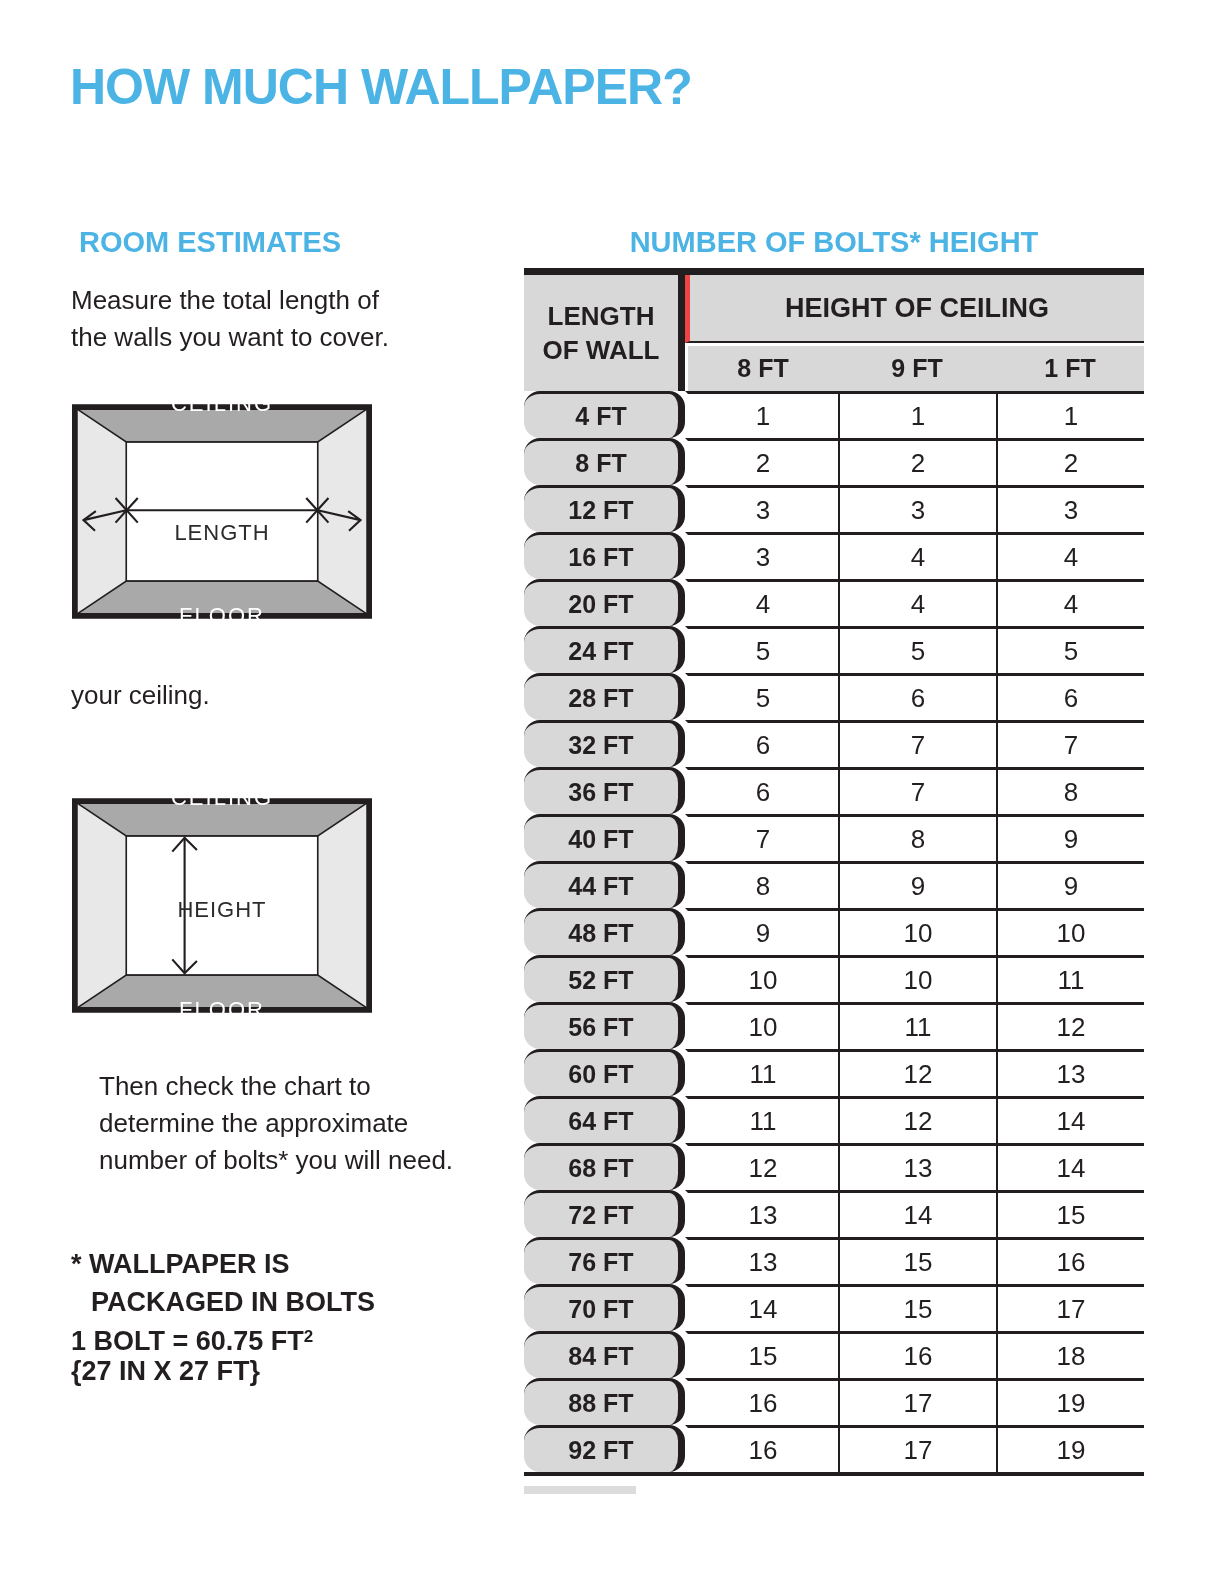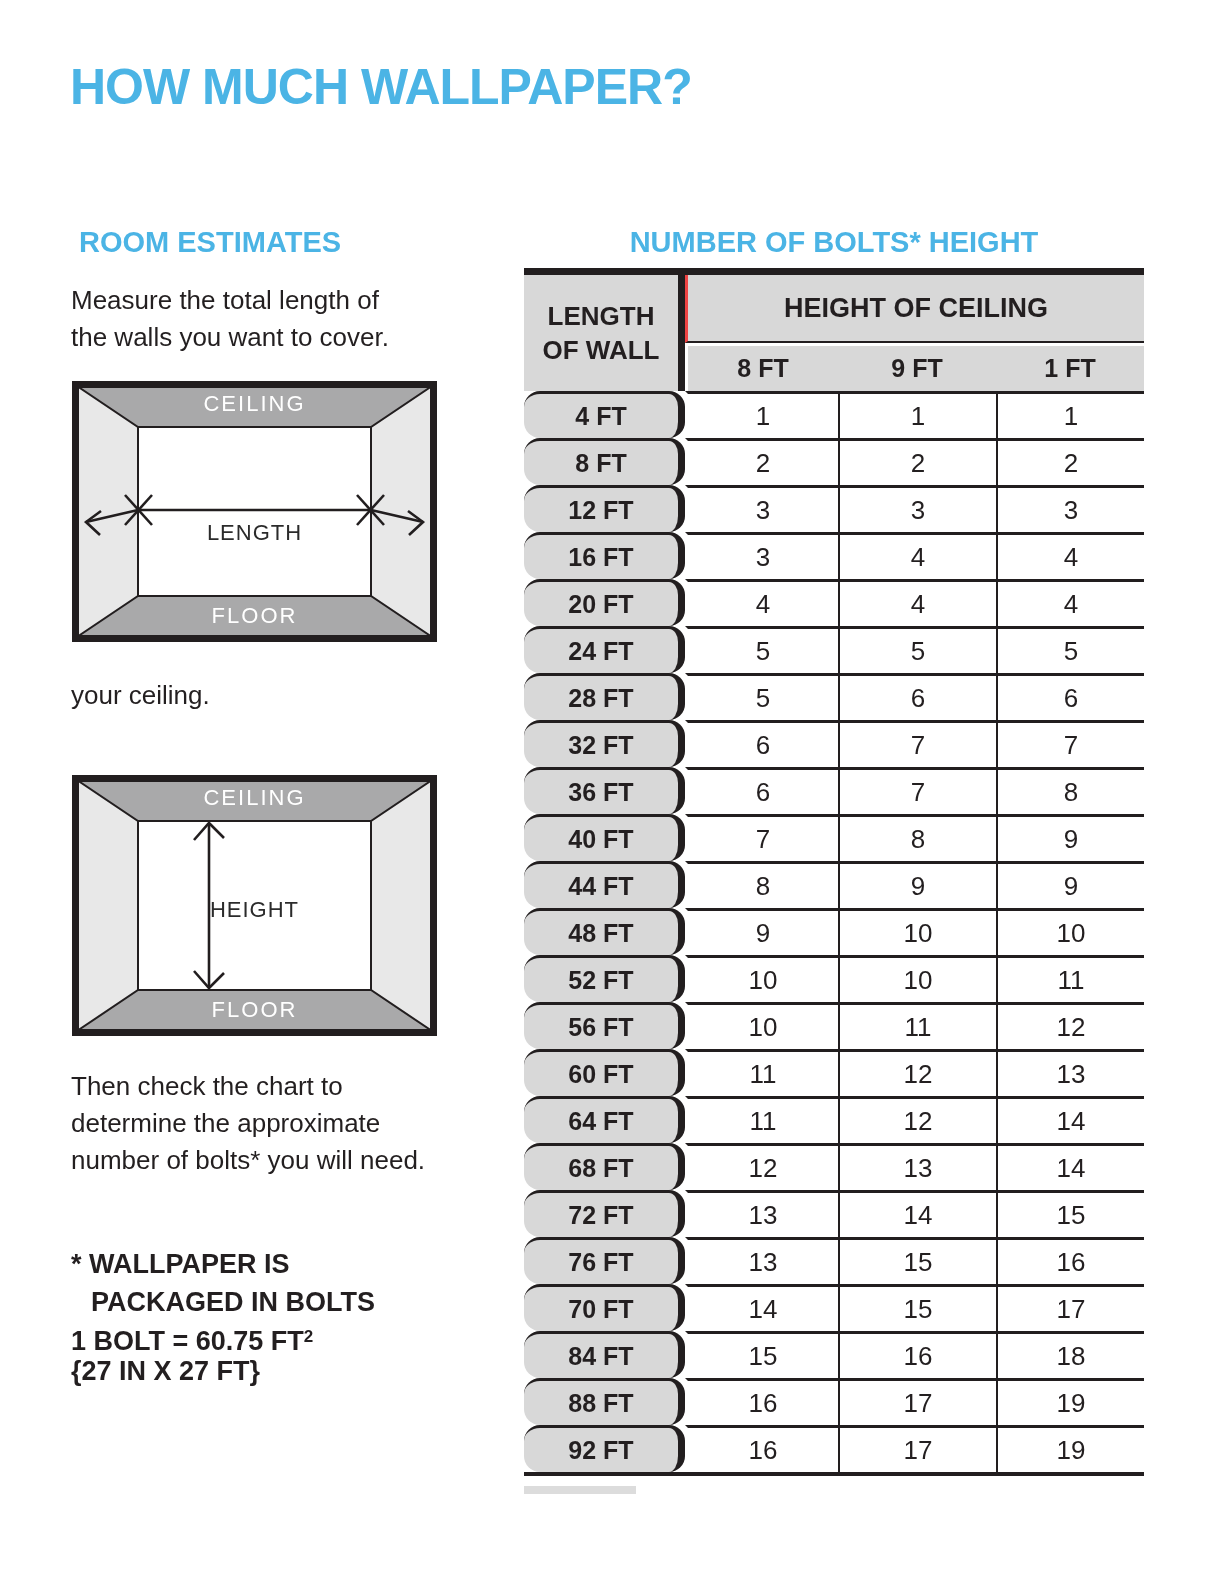--- a/index.html
+++ b/index.html
@@ -14,27 +14,27 @@
     color:#4bb4e5;white-space:nowrap;
   }
   .section-head{
     font-size:29px;font-weight:bold;color:#4bb4e5;white-space:nowrap;letter-spacing:0;
   }
   .room-estimates-head{left:79px;top:226px;}
   .table-head{left:524px;top:226px;width:620px;text-align:center;}
   .body-para{left:71px;font-size:26px;line-height:37px;color:#231f20;}
   .para-length{top:282px;}
   .para-height{top:677px;}
-  .para-chart{top:1068px;}
+  .para-chart{top:1068px;margin-left:28px;}
   .footnote{left:71px;top:1245px;font-size:27px;font-weight:bold;line-height:38px;}
   .footnote .indent{padding-left:20px;}
   .bolt-info{left:71px;top:1322px;font-size:27px;font-weight:bold;line-height:30px;}
   .bolt-info sup{font-size:17px;vertical-align:8px;}
   
-  .diagram{width:365px;height:261px;}
+  .diagram{width:300px;height:261px;}
   .diagram-length{left:72px;top:381px;}
   .diagram-height{left:72px;top:775px;}
   .diagram svg{position:absolute;left:0;top:0;width:100%;height:100%;}
   .diag-label{
     position:absolute;width:100%;text-align:center;font-size:22px;letter-spacing:2px;
     color:#ffffff;
   }
   .diag-label.ceiling{top:10px;}
   .diag-label.floor{top:222px;}
   .diag-label.dark{color:#2b2b2b;letter-spacing:1px;}
@@ -48,21 +48,21 @@
   }
   table.bolts th, table.bolts td{
     box-sizing:border-box;padding:0;text-align:center;vertical-align:middle;
     font-family:"Liberation Sans", sans-serif;color:#231f20;
   }
   th.len-head{
     background:#d8d8d8;border-right:7px solid #221e1f;
     font-size:26px;font-weight:bold;line-height:34px;
   }
   th.group-head{
-    background:#d8d8d8;border-bottom:2px solid #221e1f;border-left:3px solid #ef4444;
+    background:#d8d8d8;border-bottom:2px solid #221e1f;border-left:5px solid #ef4444;
     font-size:27px;font-weight:bold;height:68px;
   }
   th.ft-head{
     background:#d8d8d8;border-top:3px solid #ffffff;font-size:25px;font-weight:bold;height:48px;
   }
   th.ft-head.first{border-left:3px solid #ffffff;}
   td.len-cell{
     background:#d8d8d8;border-right:7px solid #221e1f;border-top:3px solid #221e1f;
     font-size:25px;font-weight:bold;height:47px;border-radius:16px;
   }

